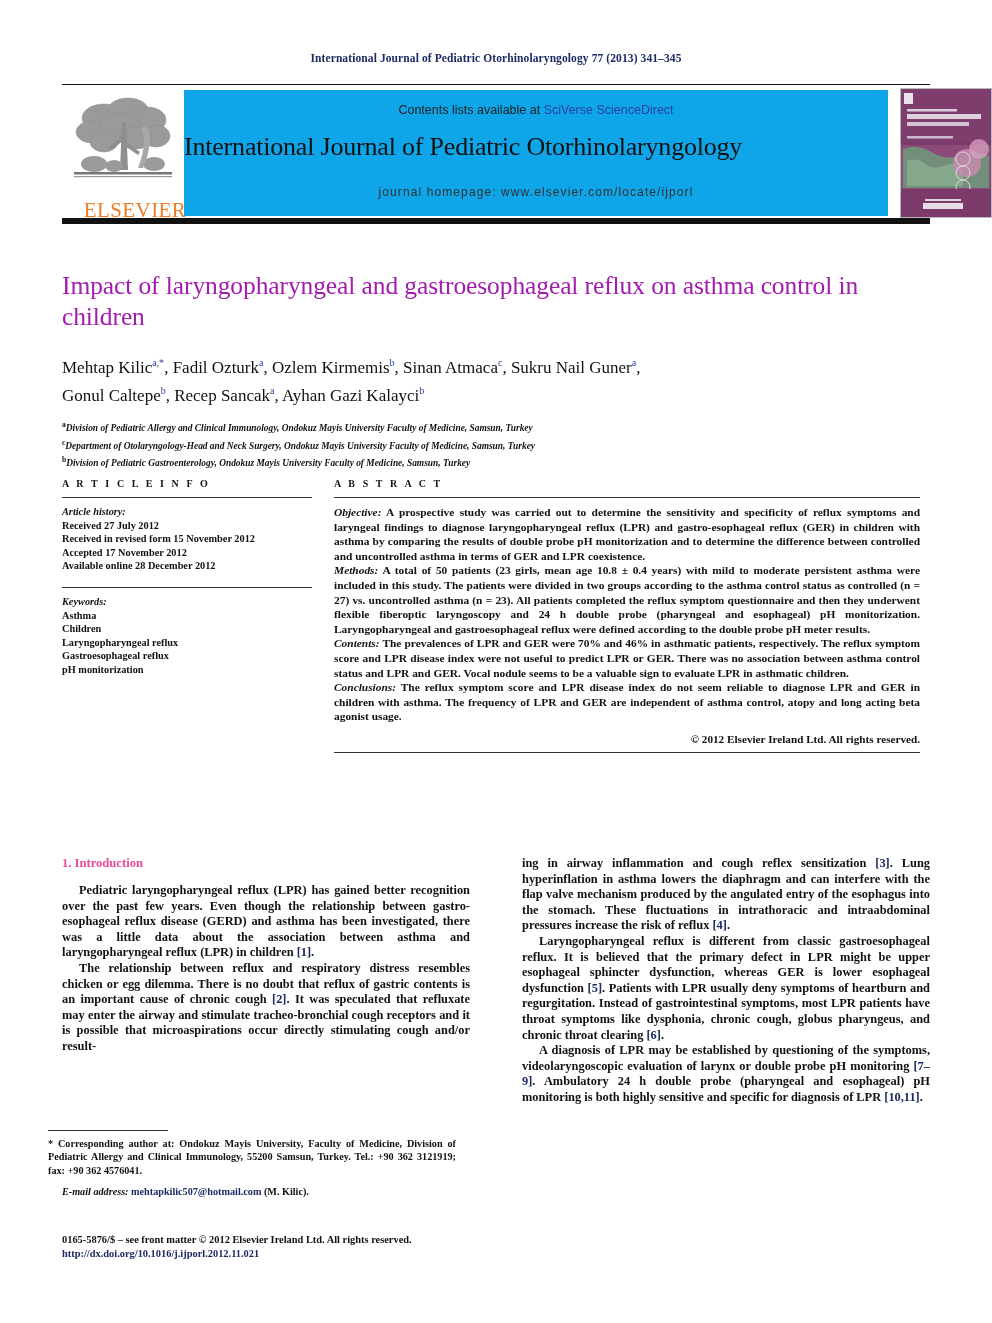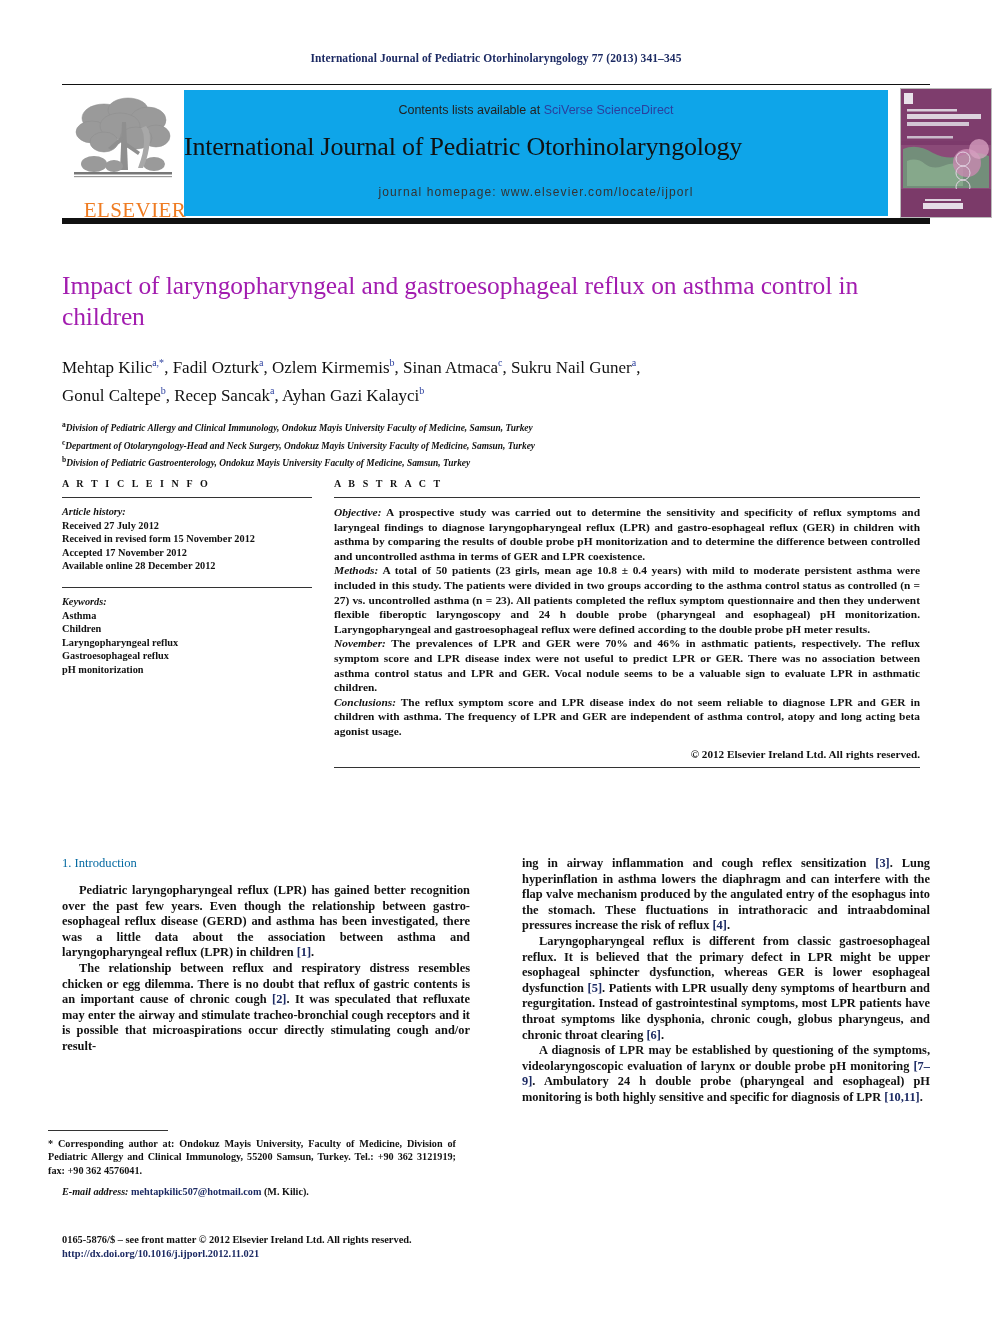--- a/index.html
+++ b/index.html
@@ -240,23 +240,23 @@
   .col {
     position: absolute;
     top: 0;
     width: 408px;
   }
   .col-left { left: 0; }
   .col-right { left: 460px; }
 
   .sec-title {
     font-family: "Liberation Serif", serif;
-    font-weight: normal;
+    font-weight: bold;
     font-size: 12.6px;
-    color: #0369a1;
+    color: #ec4899;
     margin: 0 0 12px 0;
   }
   .ptext {
     font-family: "Liberation Serif", serif;
     font-weight: bold;
     font-size: 12.4px;
     line-height: 15.6px;
     text-align: justify;
     color: #111;
     margin: 0;
@@ -429,21 +429,21 @@
         <div>pH monitorization</div>
       </div>
     </div>
 
     <div class="col-abstract">
       <div class="section-head">A B S T R A C T</div>
       <div class="hr-thin"></div>
       <div class="abstract-body">
         <p><span class="lead">Objective:</span><span> A prospective study was carried out to determine the sensitivity and specificity of reflux symptoms and laryngeal findings to diagnose laryngopharyngeal reflux (LPR) and gastro-esophageal reflux (GER) in children with asthma by comparing the results of double probe pH monitorization and to determine the difference between controlled and uncontrolled asthma in terms of GER and LPR coexistence.</span></p>
         <p><span class="lead">Methods:</span><span> A total of 50 patients (23 girls, mean age 10.8 ± 0.4 years) with mild to moderate persistent asthma were included in this study. The patients were divided in two groups according to the asthma control status as controlled (n = 27) vs. uncontrolled asthma (n = 23). All patients completed the reflux symptom questionnaire and then they underwent flexible fiberoptic laryngoscopy and 24 h double probe (pharyngeal and esophageal) pH monitorization. Laryngopharyngeal and gastroesophageal reflux were defined according to the double probe pH meter results.</span></p>
-        <p><span class="lead">November:</span><span>  The prevalences of LPR and GER were 70% and 46% in asthmatic patients, respectively. The reflux symptom score and LPR disease index were not useful to predict LPR or GER. There was no association between asthma control status and LPR and GER. Vocal nodule seems to be a valuable sign to evaluate LPR in asthmatic children.</span></p>
+        <p><span class="lead">Contents:</span><span>  The prevalences of LPR and GER were 70% and 46% in asthmatic patients, respectively. The reflux symptom score and LPR disease index were not useful to predict LPR or GER. There was no association between asthma control status and LPR and GER. Vocal nodule seems to be a valuable sign to evaluate LPR in asthmatic children.</span></p>
         <p><span class="lead">Conclusions:</span><span>  The reflux symptom score and LPR disease index do not seem reliable to diagnose LPR and GER in children with asthma. The frequency of LPR and GER are independent of asthma control, atopy and long acting beta agonist usage.</span></p>
       </div>
       <div class="copyright-line">© 2012 Elsevier Ireland Ltd. All rights reserved.</div>
       <div class="abs-rule-bottom"></div>
     </div>
 
   </div>
 
   <div class="body-columns">
 

